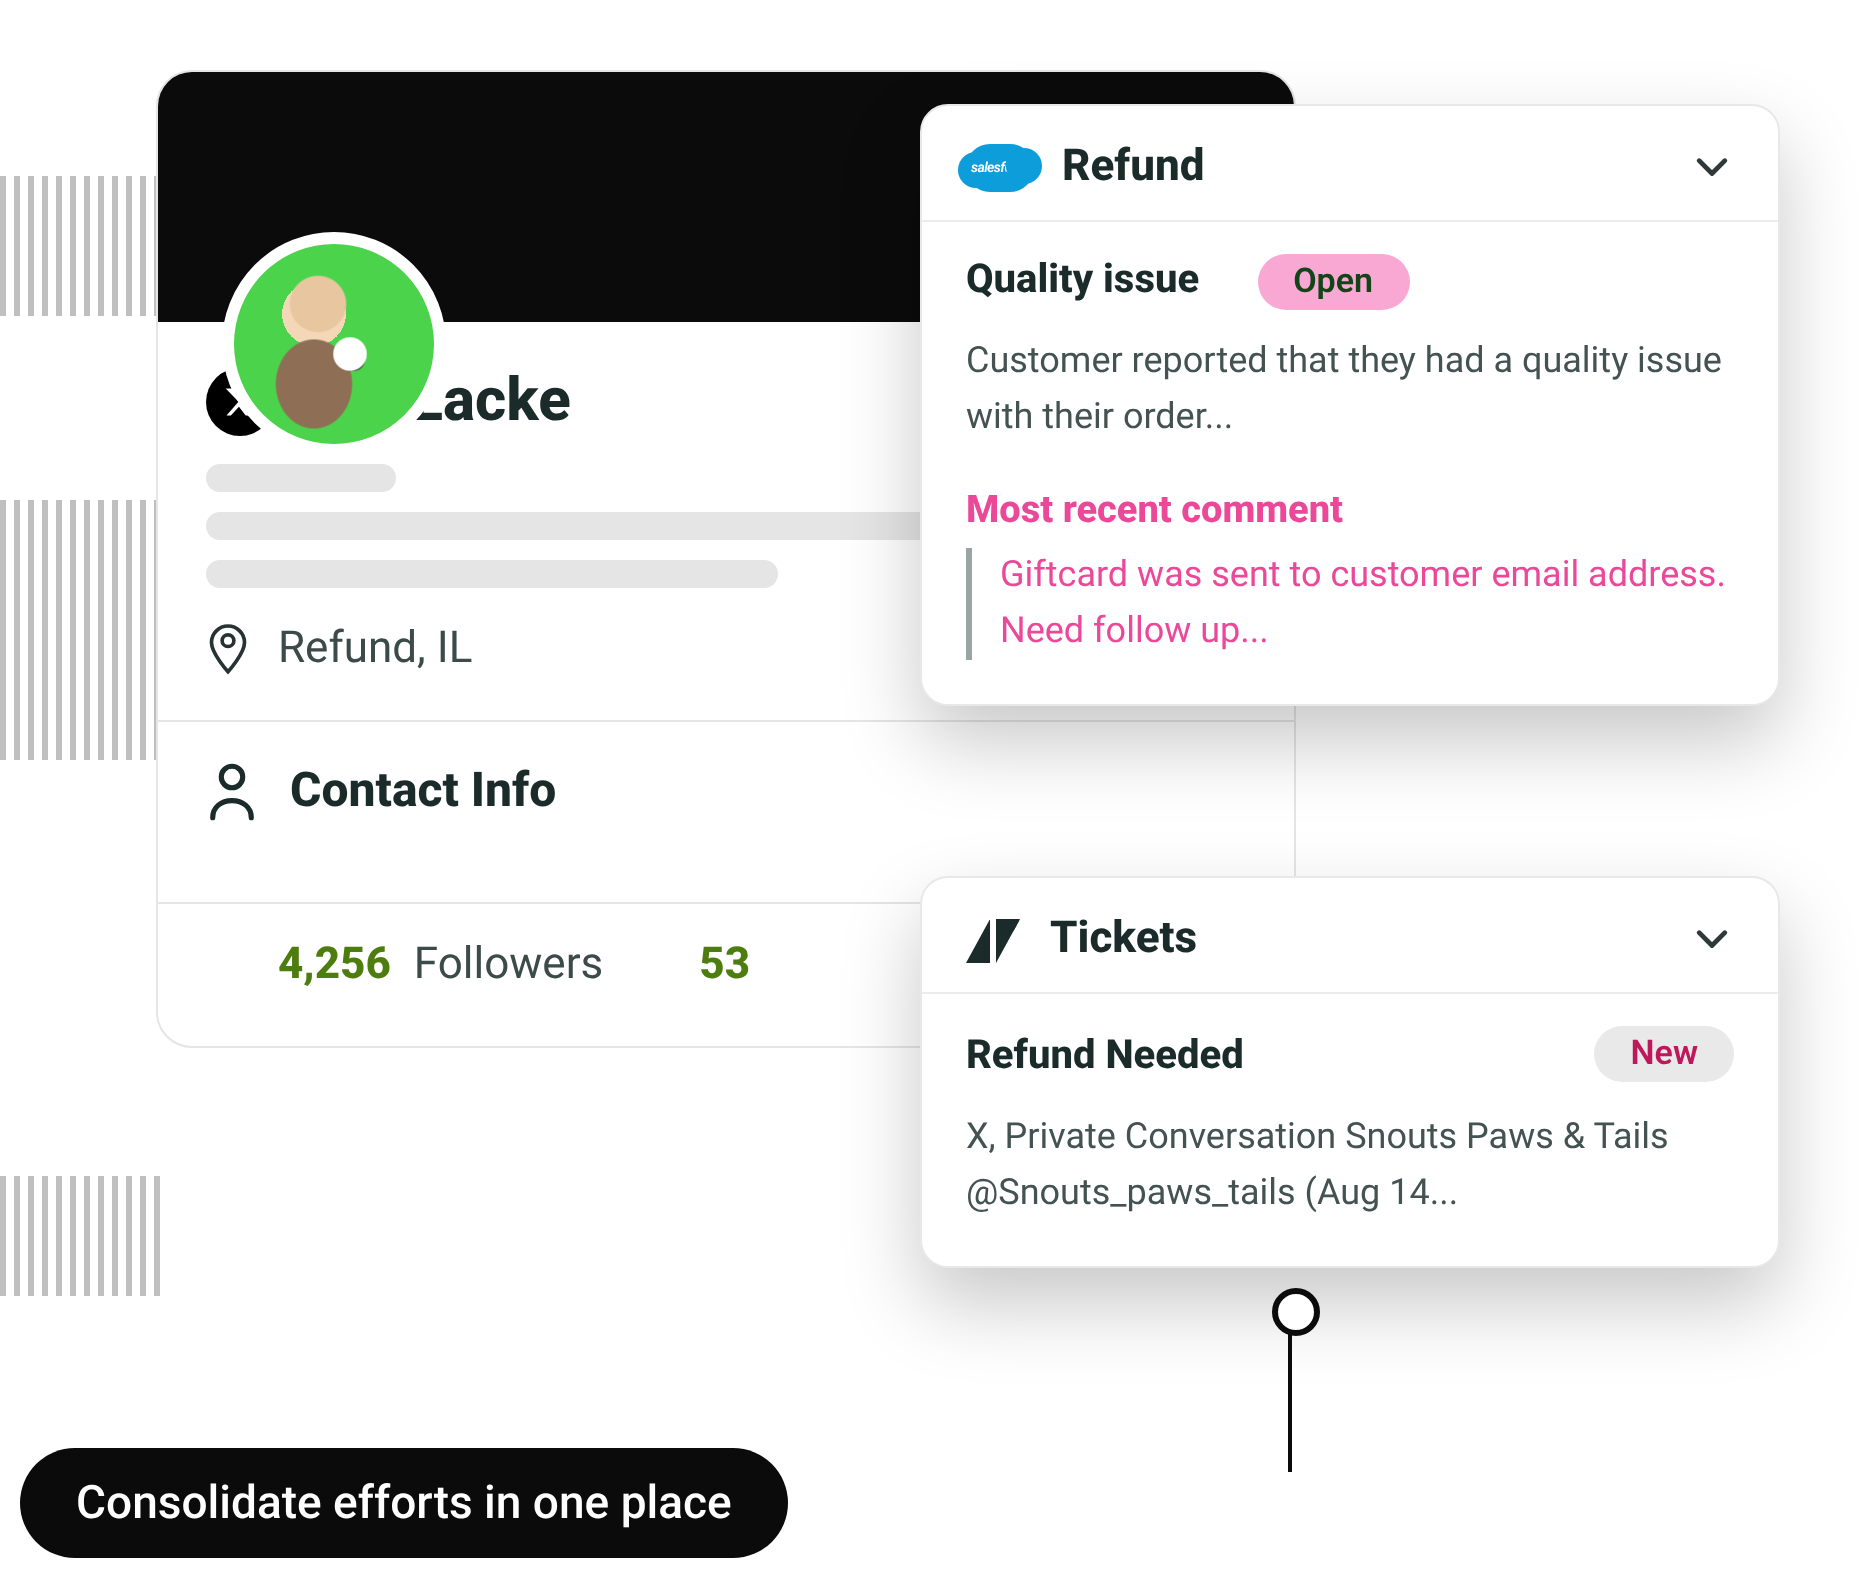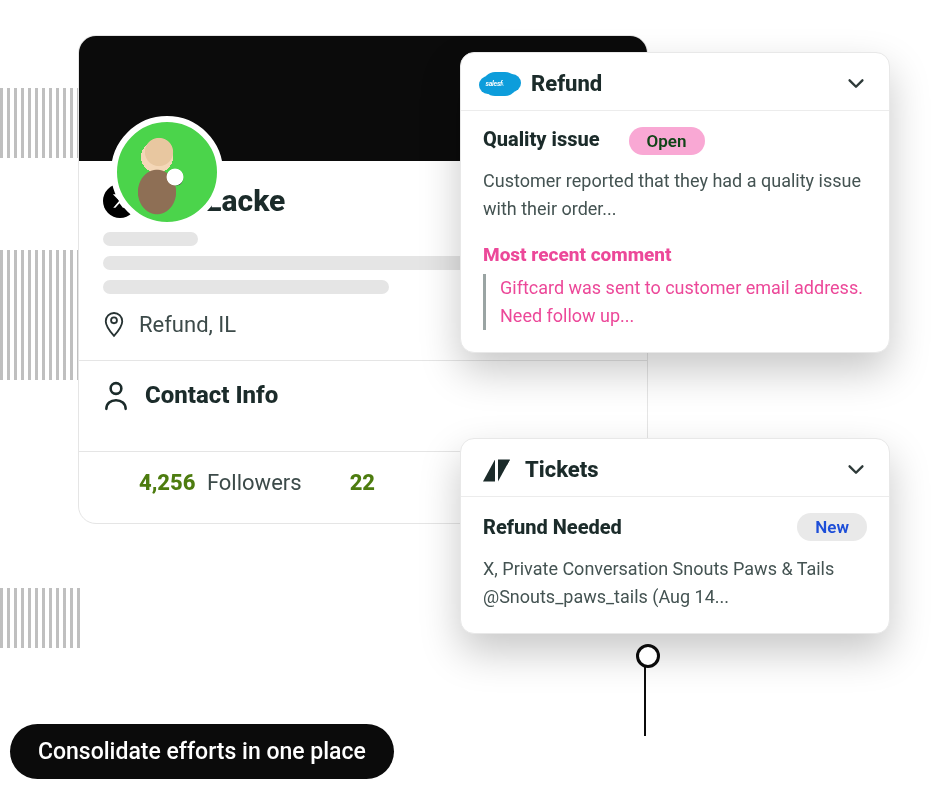--- a/index.html
+++ b/index.html
@@ -122,21 +122,21 @@
   .zd-a{ width:12px; height:22px; background:#1b2b2a; clip-path:polygon(0 100%,100% 0,100% 100%); }
   .zd-b{ width:12px; height:22px; background:#1b2b2a; clip-path:polygon(0 0,100% 0,0 100%); position:relative;}
   .zd-b::after{content:"";position:absolute;top:-6px;left:0;width:12px;height:12px;border-radius:50%;background:#1b2b2a;}
 
   .panel-body{ padding:16px 22px 22px 22px; }
 
   .case-head{ display:flex; align-items:flex-start; gap:29px; }
   .case-title{ font-size:20px; font-weight:800; color:#1b2b2a; }
   .badge{ padding:4px 18px; border-radius:999px; font-size:17px; font-weight:600; }
   .badge-open{ background:#f9a8d4; color:#114417; }
-  .badge-new{ background:#e9e9e9; color:#1d4ed8; }
+  .badge-new{ background:#e9e9e9; color:#be185d; }
 
   .case-desc{ margin-top:12px; font-size:18px; color:#445352; line-height:1.55; }
 
   .comment-label{ margin-top:20px; font-size:19px; font-weight:800; color:#ec4899; }
   .comment-box{
     margin-top:8px; padding-left:14px; border-left:3px solid #9aa4a3;
     font-size:18px; color:#ec4899; line-height:1.55;
   }
 
   .ticket-head{ display:flex; align-items:center; }
@@ -210,21 +210,21 @@
     </div>
 
     <div class="divider"></div>
 
     <div class="stats-row" style="padding-top:18px;padding-bottom:6px;">
       <span>
         <span class="stat-num">4,256</span>
         <span>Followers</span>
       </span>
       <span>
-        <span class="stat-num">22</span>
+        <span class="stat-num">53</span>
       </span>
     </div>
   </div>
 </div>
 
 <div class="panel cases-panel">
   <div class="panel-header">
     <span class="sf-cloud">
       <span class="sf-text">salesforce</span>
     </span>

